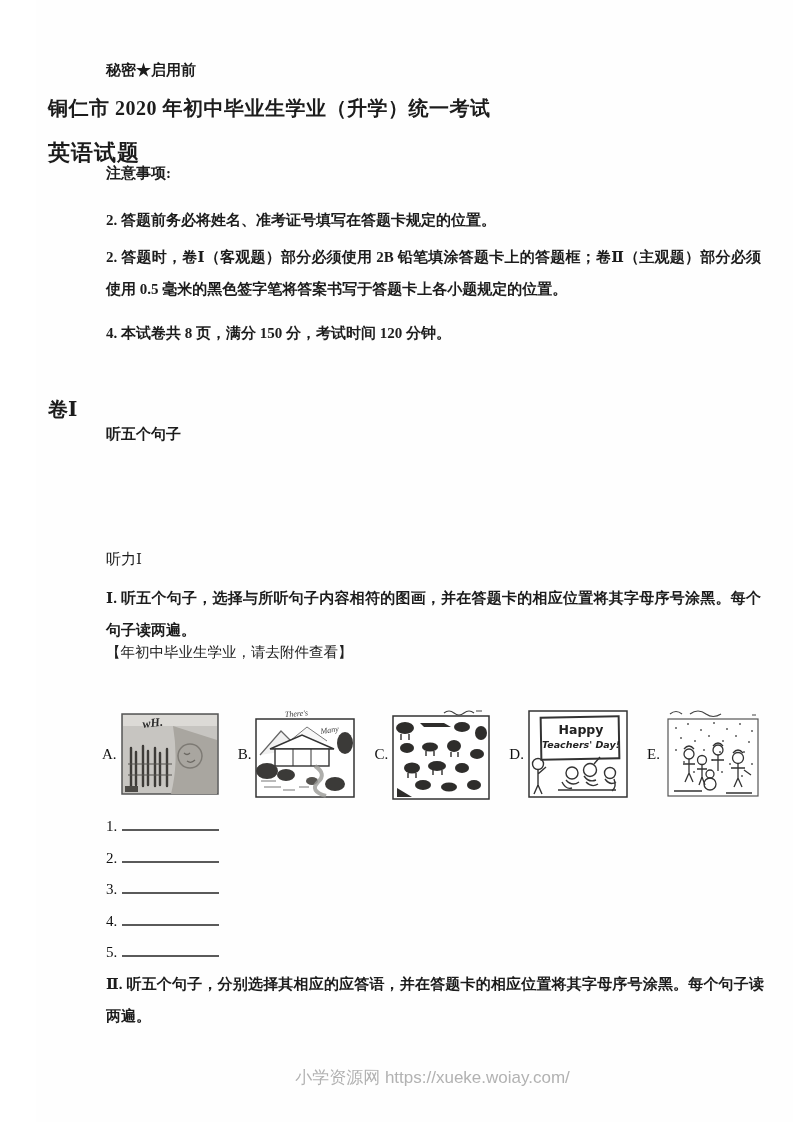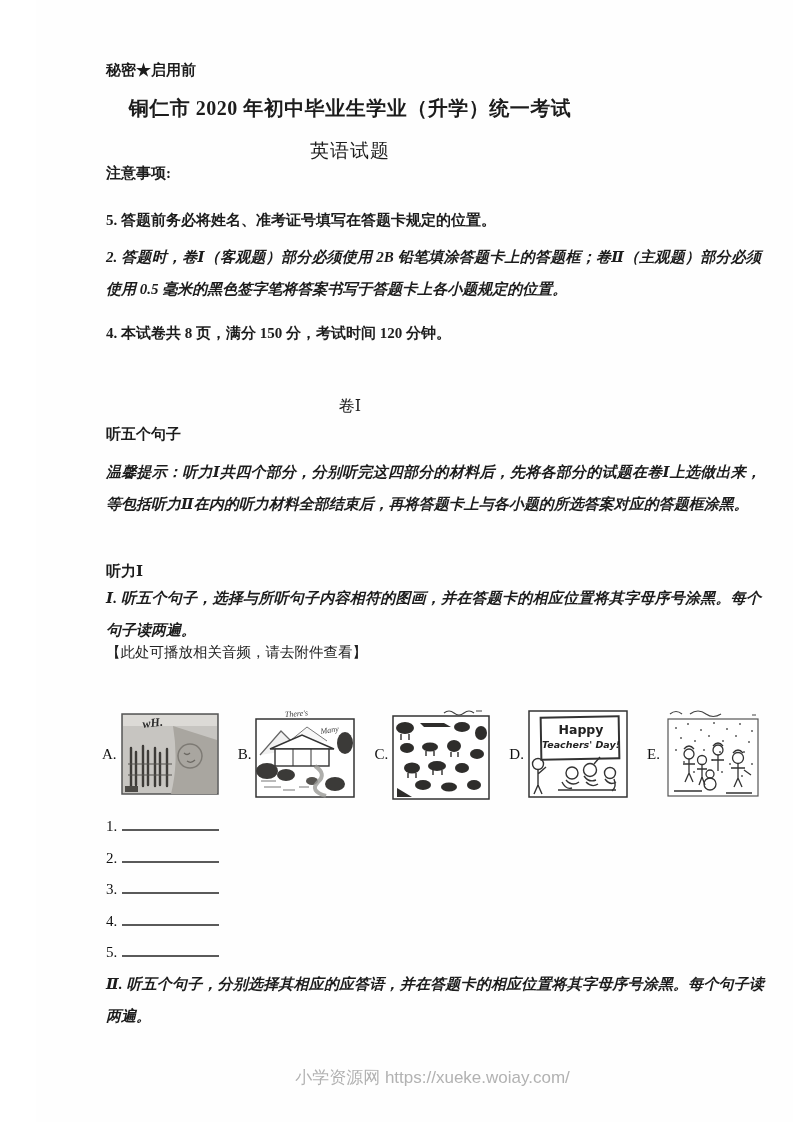--- a/index.html
+++ b/index.html
@@ -8,38 +8,38 @@
     position:relative;
     width:793px; height:1122px;
     background:#fefefe;
     color:#1c1c1c;
     font-family:"Liberation Serif","DejaVu Serif",serif;
     font-size:15px;
     overflow:hidden;
     margin-left:36px;
   }
   .abs { position:absolute; }
-  .center { left:0; width:628px; text-align:center; }
+  .center { left:12px; width:628px; }
   .lm { left:70px; }
 
   .secret { top:61px; font-weight:bold; }
   .title { top:95px; font-size:20px; font-weight:bold; letter-spacing:0.5px; }
-  .subtitle { top:138px; font-size:19px; font-weight:normal; letter-spacing:1px; }
+  .subtitle { top:138px; font-size:22px; font-weight:bold; letter-spacing:1px; }
   .notice-heading { top:164px; font-weight:bold; }
-  .para { width:655px; line-height:31.5px; text-align:justify; font-weight:bold;font-style:italic; }
+  .para { width:655px; line-height:31.5px; text-align:justify; font-weight:bold; }
   .one-line { white-space:nowrap; font-weight:bold; }
   .item-1 { top:211px; }
   .item-2 { top:242px; }
   .item-3 { top:305px; }
   .item-4 { top:324px; }
   .item-5 { top:367px; }
-  .part-label { top:396px; font-size:16px; font-weight:normal; }
+  .part-label { top:396px; font-size:20px; font-weight:bold; }
   .listening-test { top:425px; font-weight:bold; }
   .tips { top:456px; line-height:32px; }
-  .listening1 { top:562px; font-weight:bold; }
+  .listening1 { top:550px; font-weight:normal; }
   .sec1 { top:582px; line-height:32px; }
   .audio-note { top:643px; font-weight:400; font-size:14.5px; color:#222; }
   .sec2 { top:968px; line-height:32px; width:658px; }
 
   .pictures-row {
     top:704px; left:66px; width:660px; height:100px;
     display:flex; justify-content:space-between; align-items:center;
   }
   .pic-unit { display:flex; align-items:center; gap:4px; }
   .pic-label { font-size:15px; font-weight:400; color:#111; }
@@ -64,30 +64,29 @@
 <body>
 
 <div class="page">
 
   <div class="abs lm secret">秘密★启用前</div>
 
   <div class="abs center title">铜仁市 2020 年初中毕业生学业（升学）统一考试</div>
   <div class="abs center subtitle">英语试题</div>
 
   <div class="abs lm notice-heading">注意事项:</div>
-  <div class="abs lm one-line item-1">5. 答题前务必将姓名、准考证号填写在答题卡规定的位置。</div>
+  <div class="abs lm one-line item-1">2. 答题前务必将姓名、准考证号填写在答题卡规定的位置。</div>
   <div class="abs lm para item-2">2. 答题时，卷Ⅰ（客观题）部分必须使用 2B 铅笔填涂答题卡上的答题框；卷Ⅱ（主观题）部分必须使用 0.5 毫米的黑色签字笔将答案书写于答题卡上各小题规定的位置。</div>
   <div class="abs lm one-line item-4">4. 本试卷共 8 页，满分 150 分，考试时间 120 分钟。</div>
 
   <div class="abs center part-label">卷Ⅰ</div>
   <div class="abs lm listening-test">听五个句子</div>
-  <div class="abs lm para tips">温馨提示：听力Ⅰ共四个部分，分别听完这四部分的材料后，先将各部分的试题在卷Ⅰ上选做出来，等包括听力Ⅱ在内的听力材料全部结束后，再将答题卡上与各小题的所选答案对应的答题框涂黑。</div>
   <div class="abs lm listening1">听力Ⅰ</div>
   <div class="abs lm para sec1">Ⅰ. 听五个句子，选择与所听句子内容相符的图画，并在答题卡的相应位置将其字母序号涂黑。每个句子读两遍。</div>
-  <div class="abs lm audio-note">【此处可播放相关音频，请去附件查看】</div>
+  <div class="abs lm audio-note">【年初中毕业生学业，请去附件查看】</div>
 
   <div class="abs pictures-row">
 
     <div class="pic-unit">
       <span class="pic-label">A.</span>
       <svg class="pic-svg" width="98" height="84" viewBox="0 0 98 84">
         <rect x="1" y="2" width="96" height="80" fill="#c7c5c1" stroke="#555" stroke-width="1.5"></rect>
         <rect x="2" y="3" width="94" height="11" fill="#dcdad6"></rect>
         <path d="M52,14 L96,28 L96,82 L50,82 Q58,50 52,14 Z" fill="#a9a6a0"></path>
         <circle cx="69" cy="44" r="12" fill="none" stroke="#7d7a74" stroke-width="1.5"></circle>

